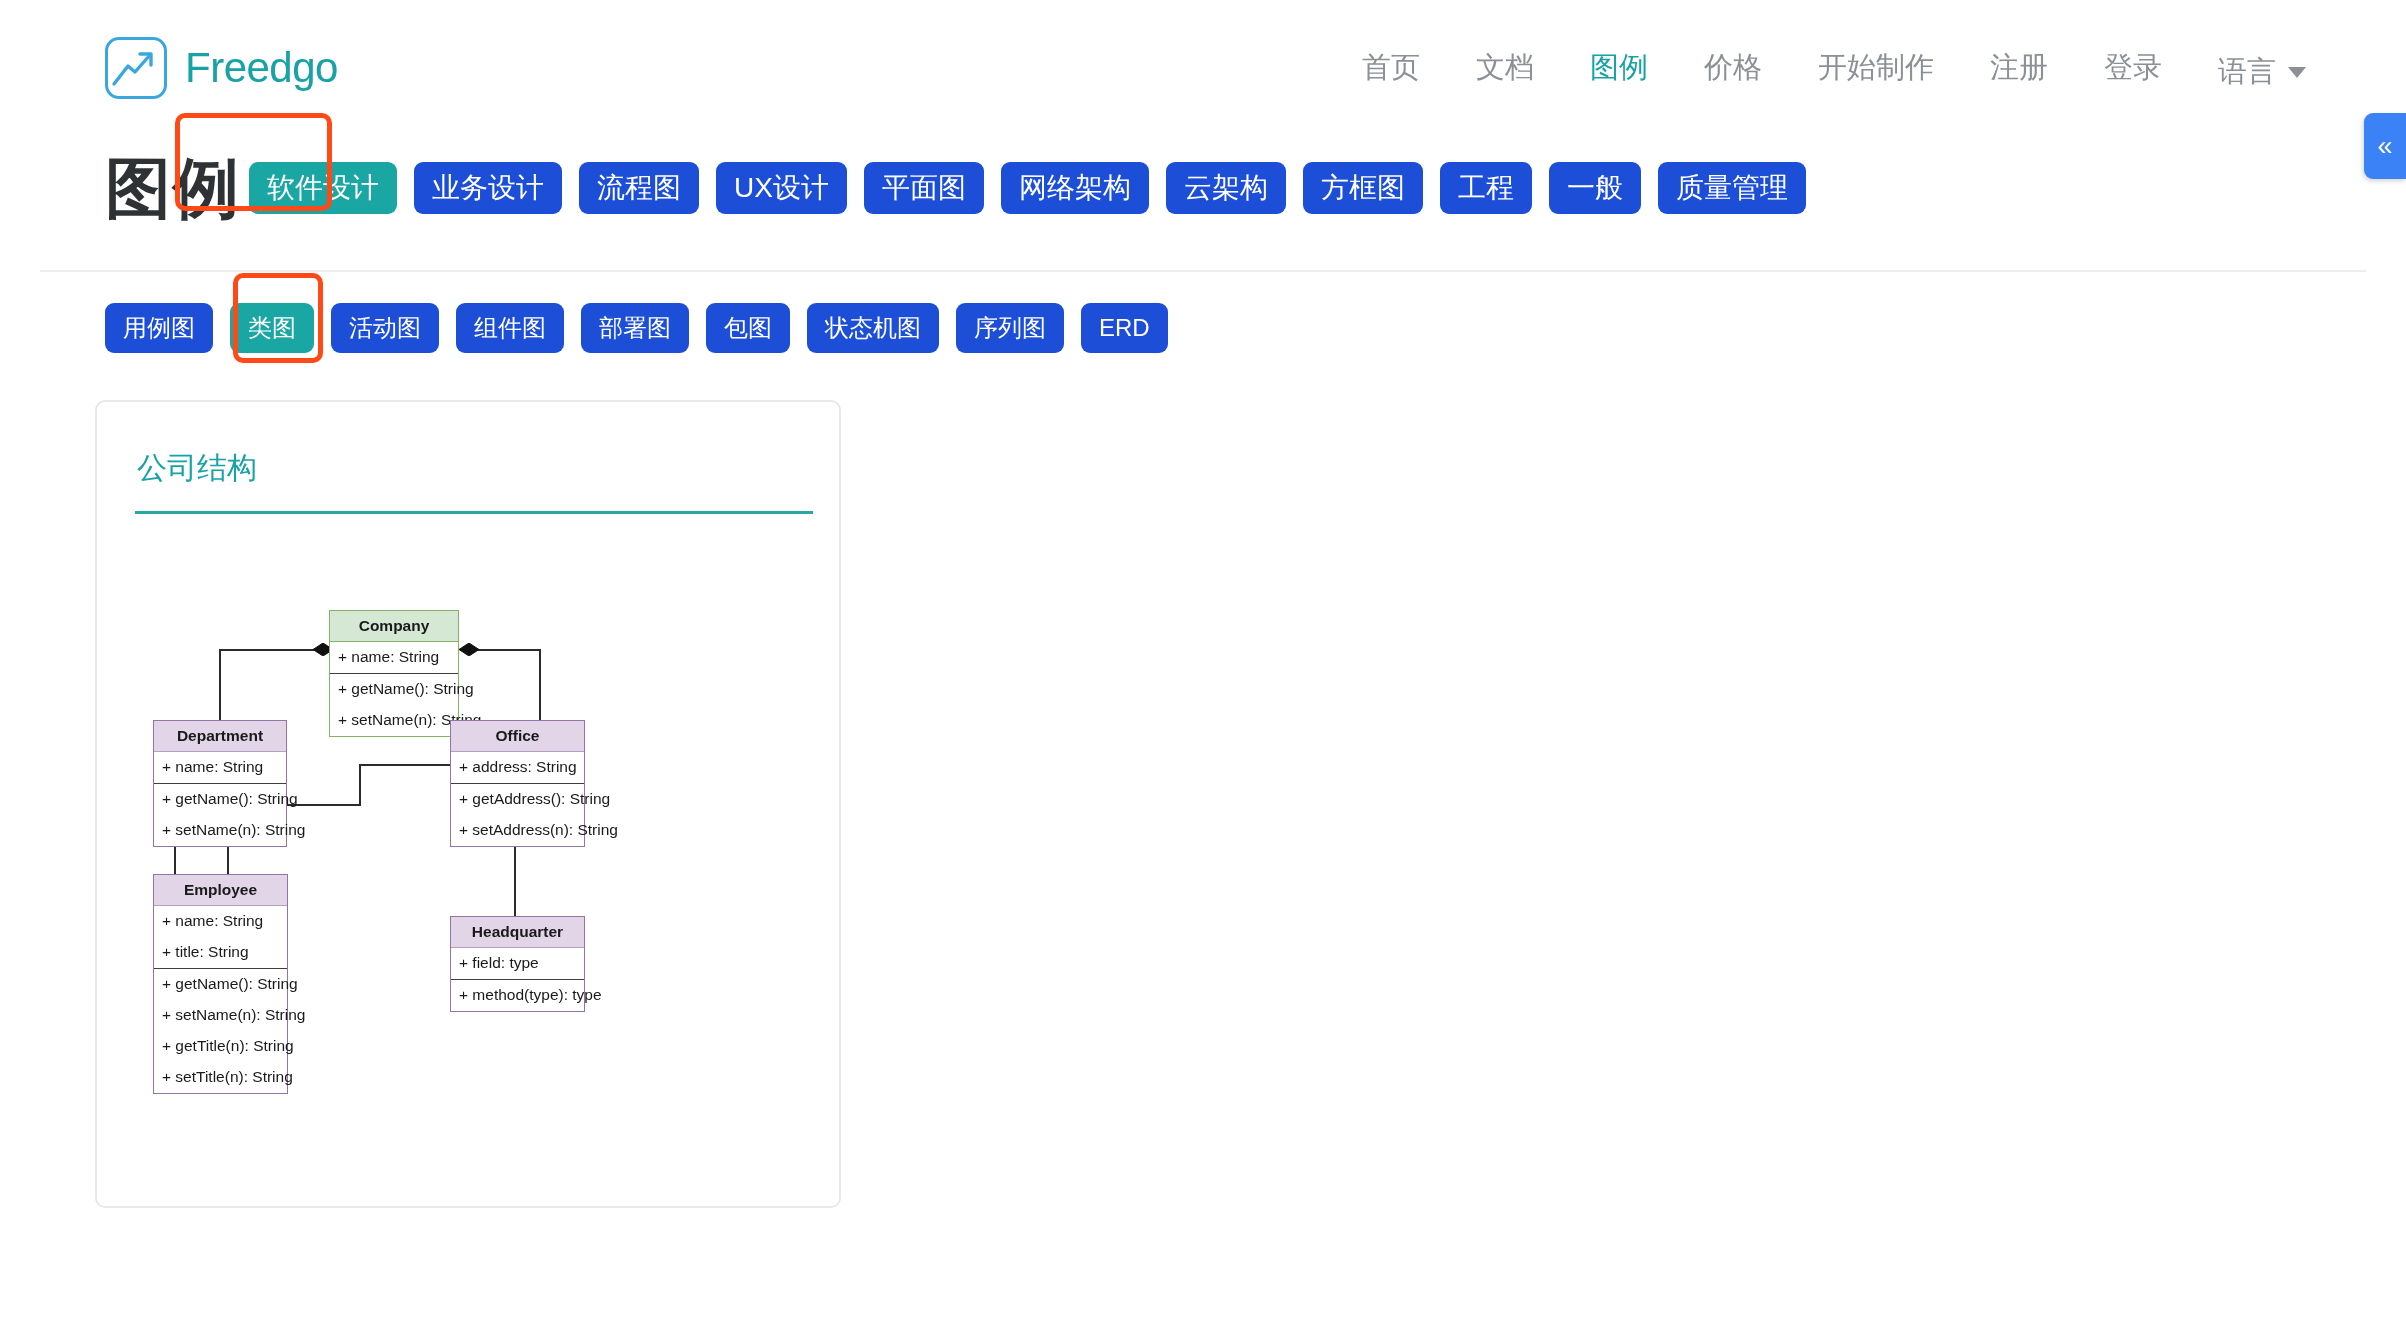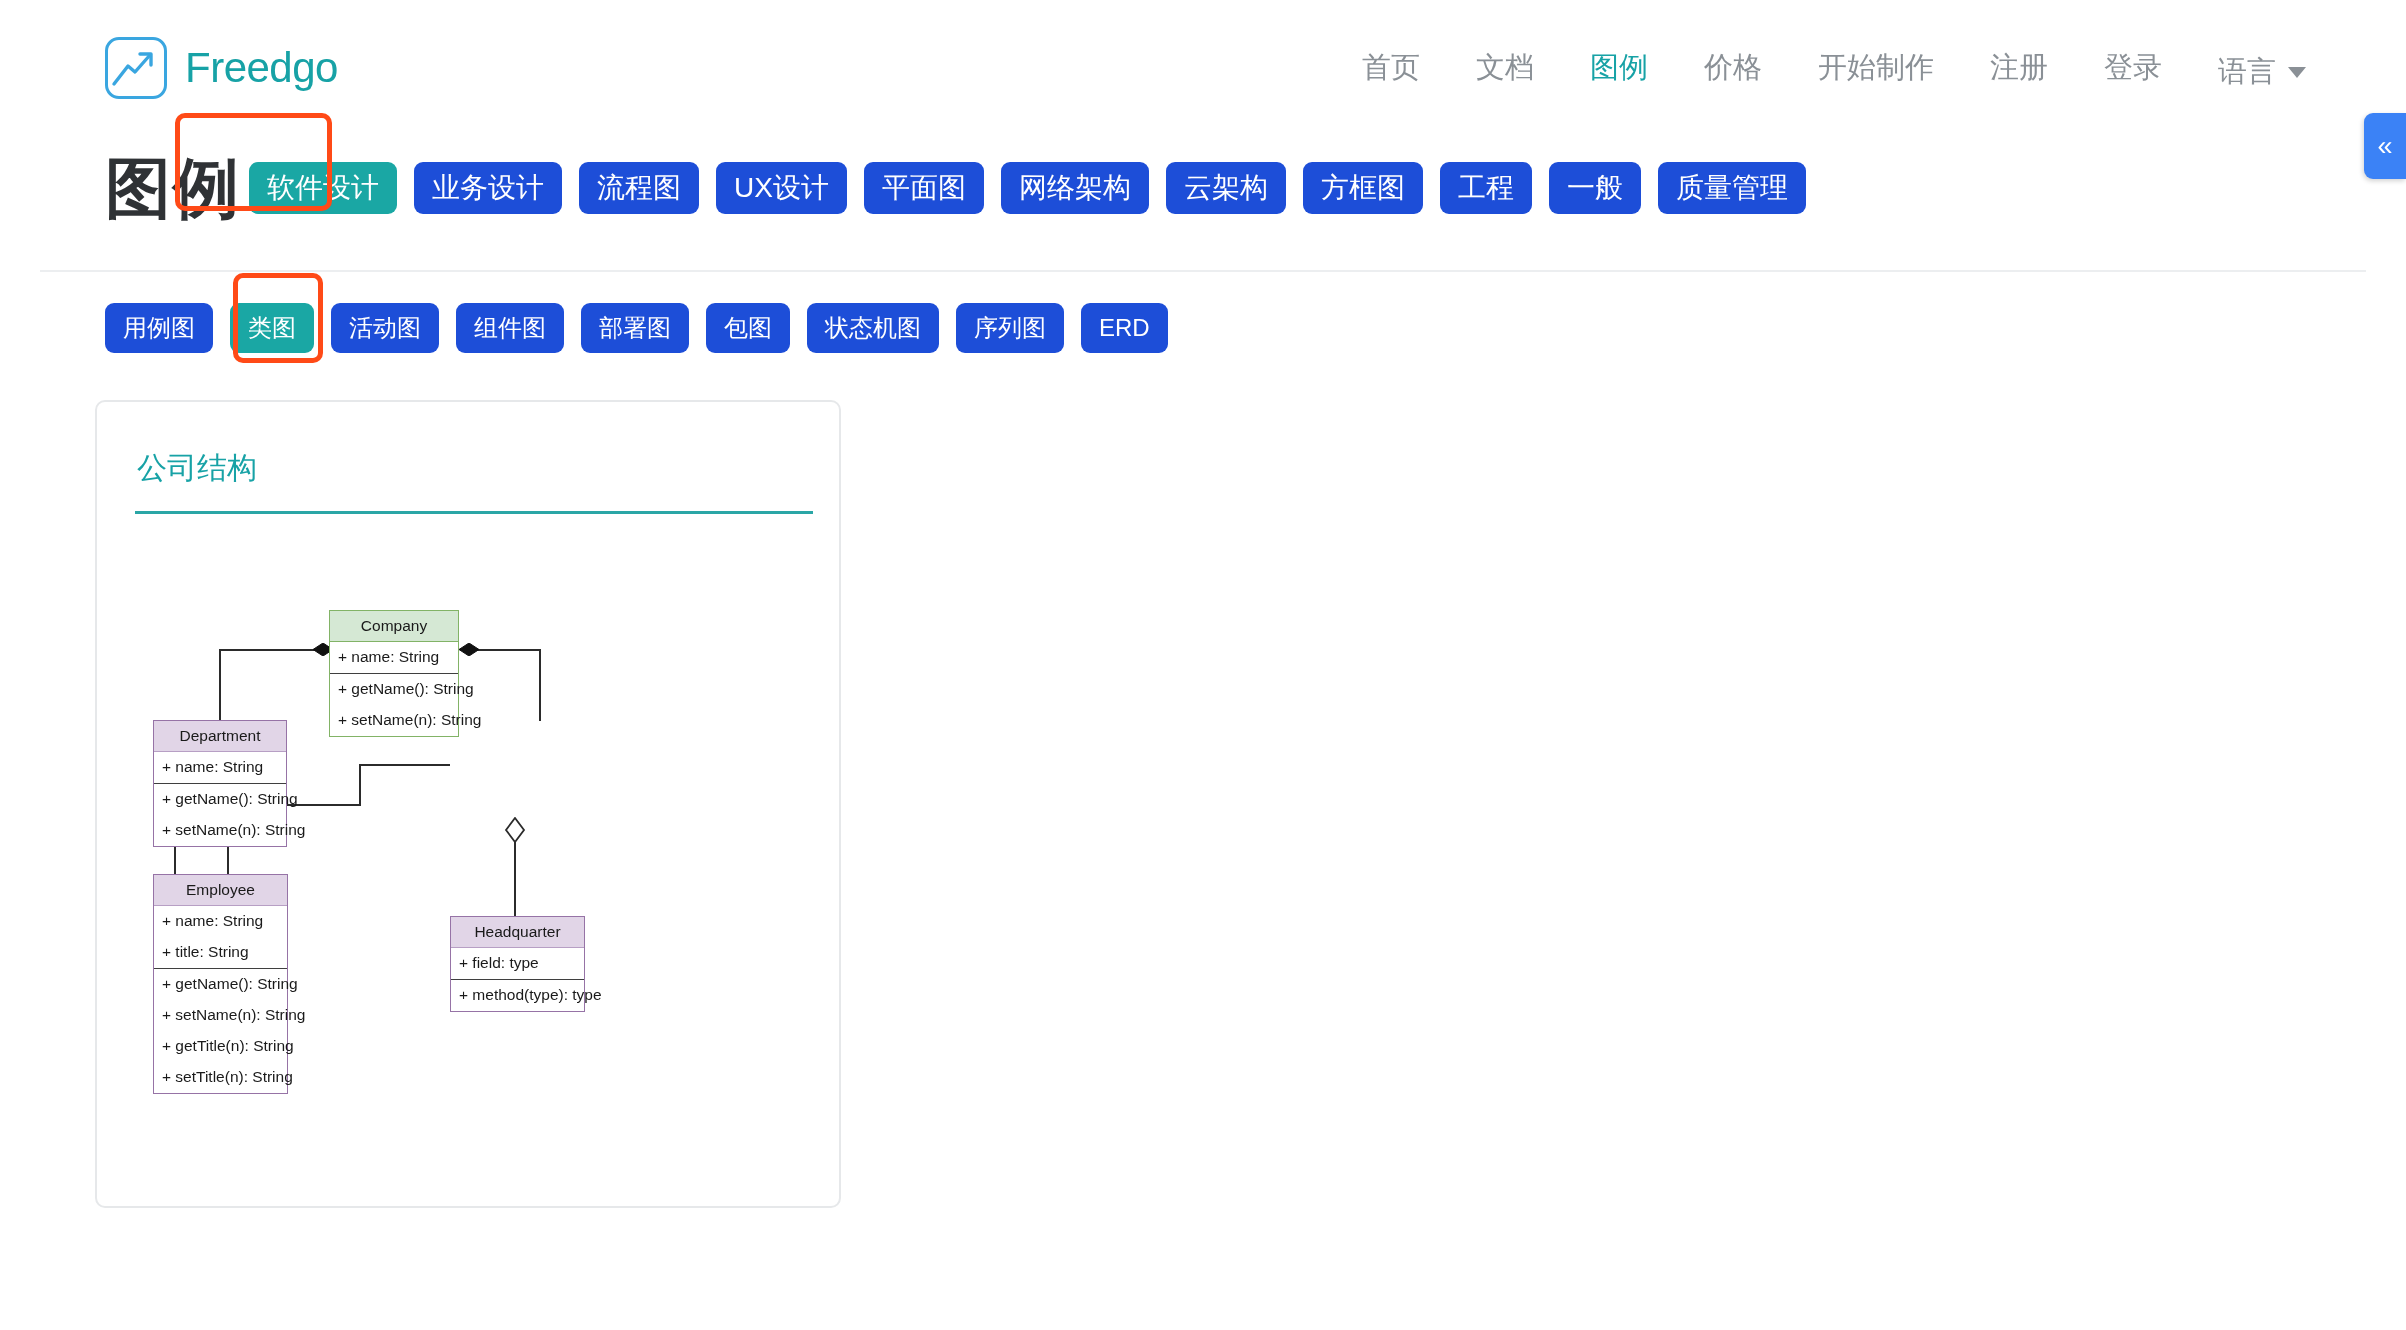--- a/index.html
+++ b/index.html
@@ -168,21 +168,21 @@
 
   
   .uml {
     position: absolute;
     background: #ffffff;
     font-size: 15.5px;
     color: #1a1a1a;
   }
   .uml .hdr {
     text-align: center;
-    font-weight: normal;
+    font-weight: bold;
     font-size: 15.5px;
     padding: 6px 0 6px 0;
   }
   .uml .sec {
     border-top: 1.6px solid #3f3f3f;
   }
   .uml .row {
     padding: 6px 0 7px 8px;
     white-space: nowrap;
   }
@@ -309,20 +309,28 @@
 
     <div class="uml purple" style="left:20px; top:206px; width:134px;">
       <div class="hdr">Department</div>
       <div class="row">+ name: String</div>
       <div class="sec">
         <div class="row">+ getName(): String</div>
         <div class="row">+ setName(n): String</div>
       </div>
     </div>
 
+    <div class="uml purple" style="left:317px; top:206px; width:135px;">
+      <div class="hdr">Office</div>
+      <div class="row">+ address: String</div>
+      <div class="sec">
+        <div class="row">+ getAddress(): String</div>
+        <div class="row">+ setAddress(n): String</div>
+      </div>
+    </div>
 
     <div class="uml purple" style="left:20px; top:360px; width:135px;">
       <div class="hdr">Employee</div>
       <div class="row">+ name: String</div>
       <div class="row">+ title: String</div>
       <div class="sec">
         <div class="row">+ getName(): String</div>
         <div class="row">+ setName(n): String</div>
         <div class="row">+ getTitle(n): String</div>
         <div class="row">+ setTitle(n): String</div>

